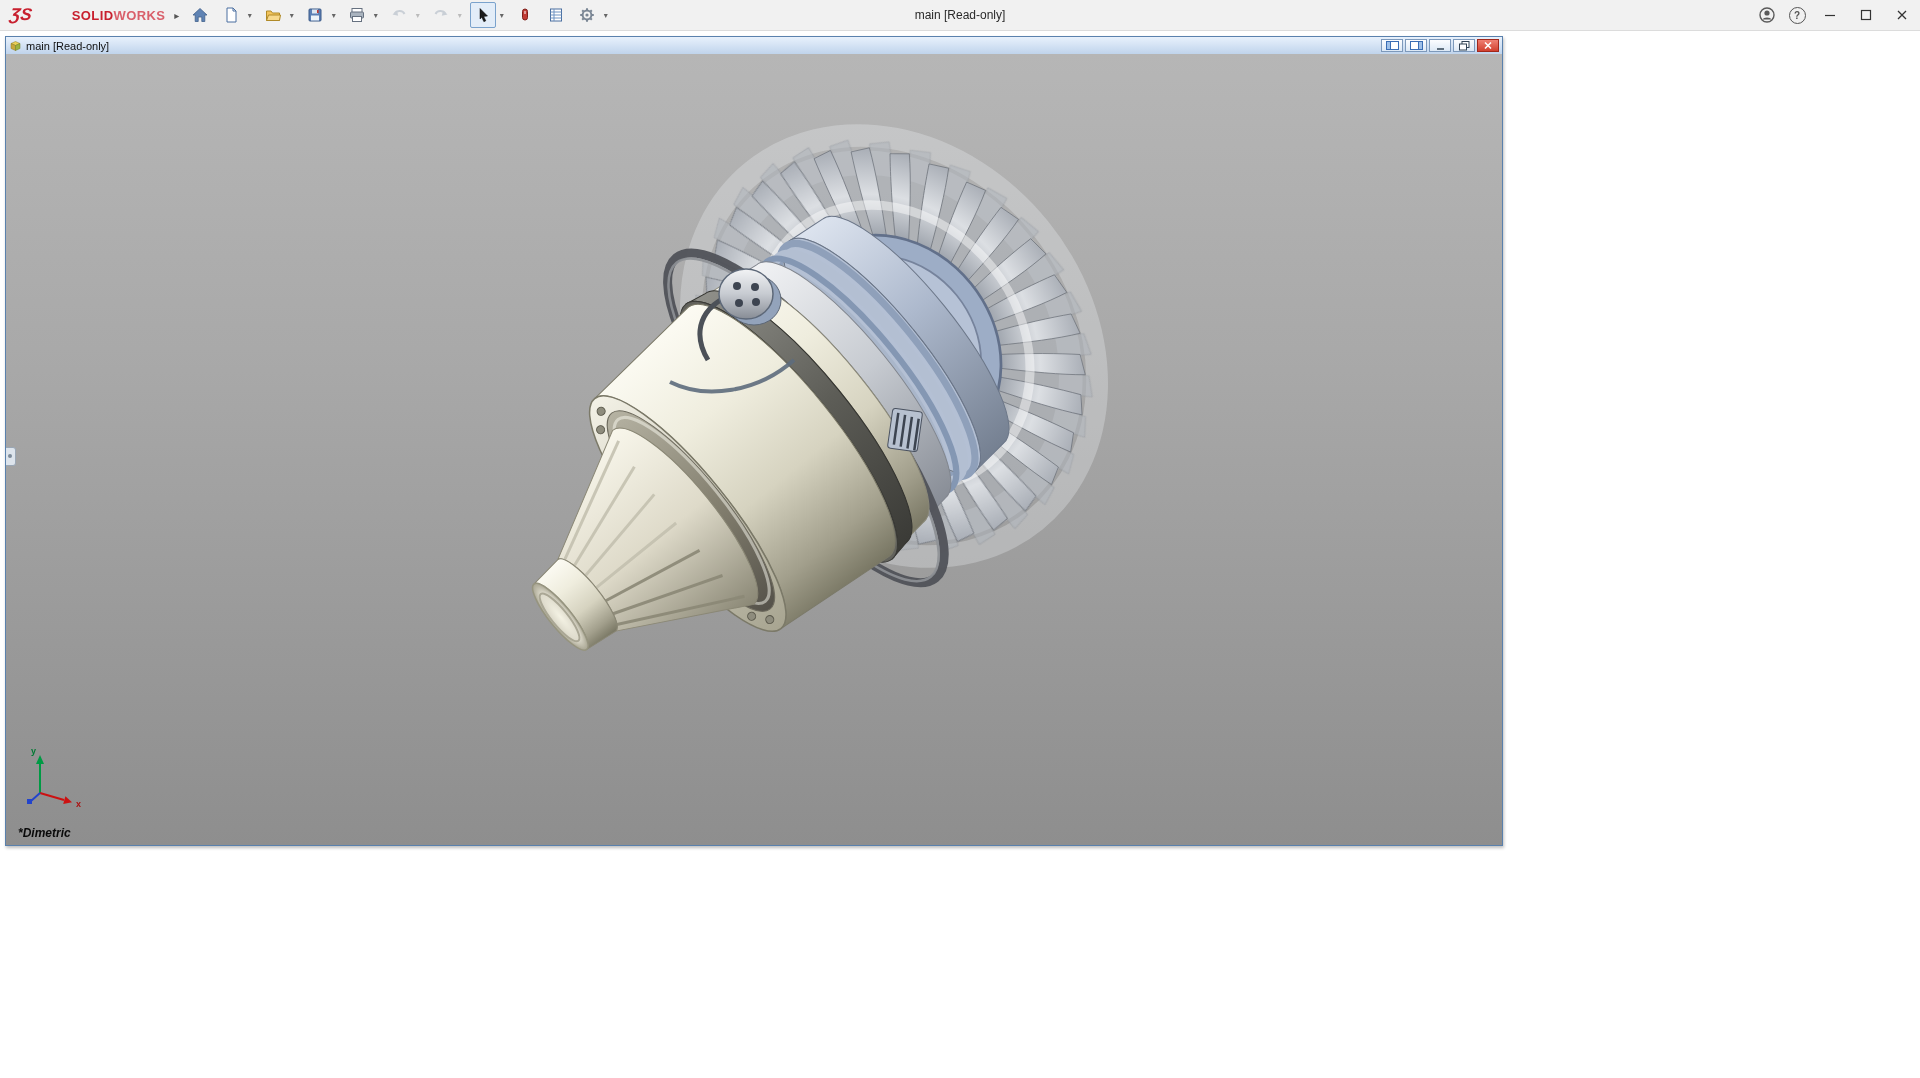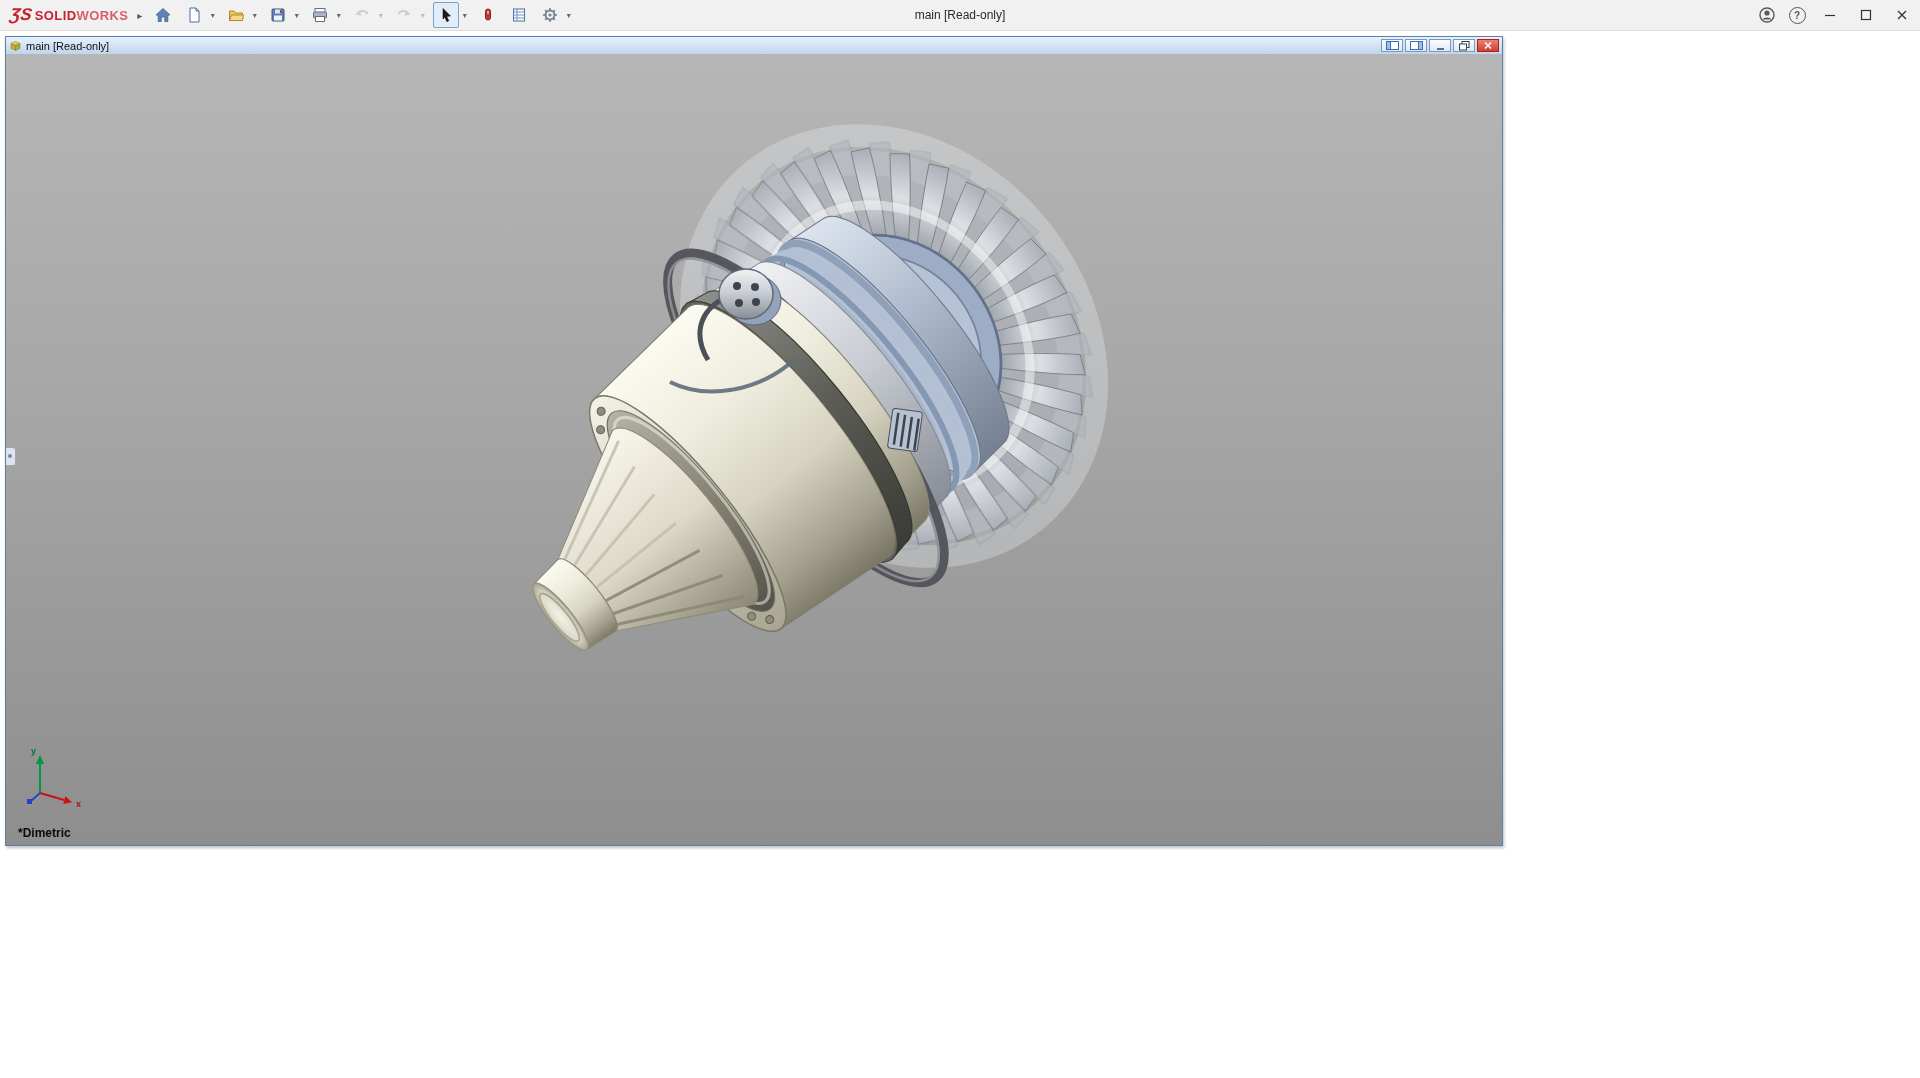--- a/index.html
+++ b/index.html
@@ -9,21 +9,21 @@
     -webkit-font-smoothing:antialiased;
   }
   
   .titlebar {
     position:absolute; top:0; left:0; right:0; height:30px;
     background:#f1f1f1; border-bottom:1px solid #dcdcdc;
     display:flex; align-items:center;
   }
   .brand { display:flex; align-items:baseline; margin-left:10px; white-space:nowrap; }
   .logo-mark { font-style:italic; font-weight:bold; font-size:17px; color:#c8202f; margin-right:3px; transform:skewX(-8deg); display:inline-block; }
-  .brand-bold { font-weight:bold; font-size:13px; color:#c8202f; letter-spacing:.4px; }
+  .brand-bold { font-weight:bold; font-size:13px; color:#c8202f; letter-spacing:.4px;margin-left:37px; }
   .brand-light { font-weight:bold; font-size:13px; color:#d9606b; letter-spacing:.4px; }
   .flyout { font-size:10px; color:#555; margin:0 8px 0 9px; background:none; border:0; cursor:pointer; padding:0; }
   .tools { display:flex; align-items:center; }
   .grp { display:flex; align-items:center; margin-right:5px; }
   .tbtn { width:26px; height:26px; border:1px solid transparent; background:transparent; padding:0;
           display:flex; align-items:center; justify-content:center; cursor:pointer; }
   .tbtn.active { background:#e3edf8; border:1px solid #7aa2cc; border-radius:2px; }
   .tcaret { width:11px; height:26px; border:0; background:transparent; font-size:8px; color:#666; padding:0; cursor:pointer; }
   .disabled { opacity:.38; }
   .app-title { position:absolute; left:50%; transform:translateX(-50%); top:8px; font-size:12px; color:#2a2a2a; }
@@ -54,21 +54,21 @@
     position:absolute; left:0; top:17px; right:0; bottom:0;
     background:linear-gradient(180deg,#b6b6b6 0%,#a8a8a8 40%,#8e8e8e 100%);
     overflow:hidden;
   }
   .engine { position:absolute; left:0; top:0; width:100%; height:100%; }
   .fm-tab {
     position:absolute; left:0; top:393px; width:9px; height:17px;
     background:#dde4ec; border:1px solid #9aa7b5; border-left:0; border-radius:0 3px 3px 0; cursor:pointer;
   }
   .fm-tab::after { content:""; position:absolute; left:2px; top:6px; width:4px; height:4px; border-radius:50%; background:#7d8b9a; }
-  .view-label { position:absolute; left:12px; bottom:5px; font-size:12px; font-weight:bold; color:#0a0a0a; }
+  .view-label { position:absolute; left:12px; bottom:5px; font-size:12px; font-weight:bold; color:#0a0a0a;font-style:italic; }
   .triad { position:absolute; left:0; bottom:32px; }
   .triad text { font-size:9px; font-weight:bold; }
 </style>
 </head>
 <body>
 
 <header class="titlebar">
   <div class="brand">
     <span class="logo-mark">ƷS</span>
     <span class="brand-bold">SOLID</span>

